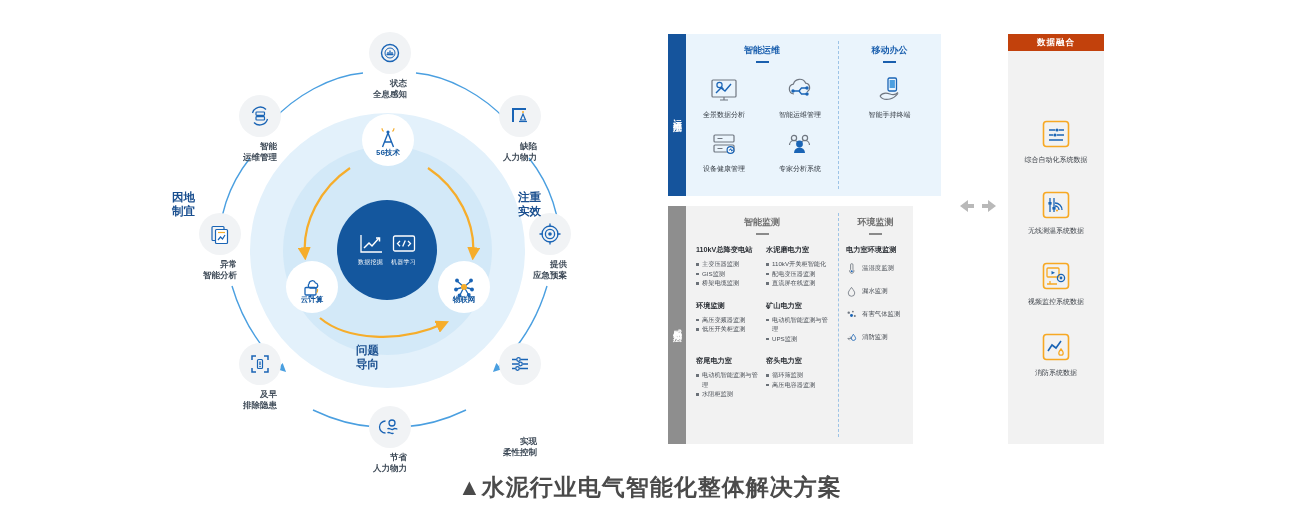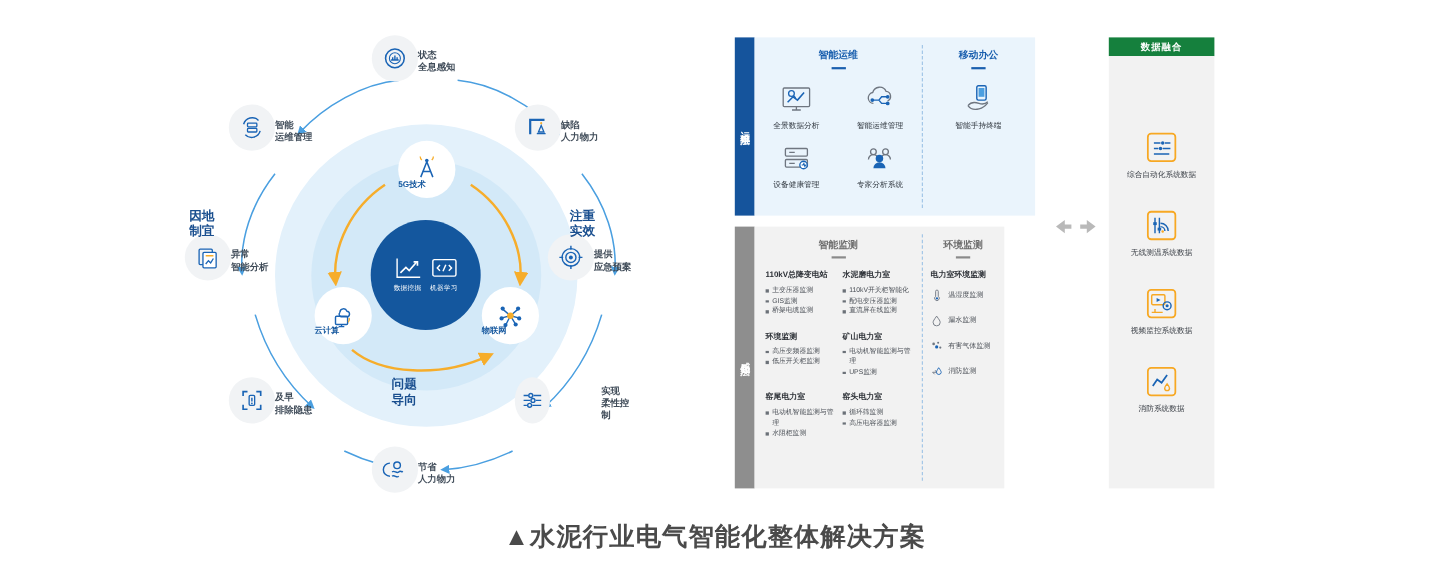--- a/index.html
+++ b/index.html
@@ -29,22 +29,23 @@
     width: 100px; height: 100px; border-radius: 50%;
     background: #14579e;
     display: flex; align-items: center; justify-content: center; gap: 7px;
   }
   .core-item { display: flex; flex-direction: column; align-items: center; gap: 3px; }
   .core-item .core-label { color: #ffffff; font-size: 6px; letter-spacing: .3px; }
   .core-icon { width: 26px; height: 22px; }
 
   .node {
     position: absolute; width: 104px;
-    display: flex; flex-direction: row; align-items: center;
-    text-align: left;
+    display: flex; flex-direction: column; align-items: center;
+    text-align: right;
+    font-family: Liberation Mono, monospace;
   }
   .node .bubble {
     width: 42px; height: 42px; border-radius: 50%;
     background: #f1f3f5;
     display: flex; align-items: center; justify-content: center;
   }
   .node.inner-node .bubble { background: #ffffff; }
   .node .node-label {
     margin-top: 5px; font-size: 8.5px; line-height: 11px;
     color: #3f4b58; font-weight: 700; white-space: pre-line;
@@ -138,21 +139,21 @@
     font-size: 6.4px; color: #4a4f56; margin-bottom: 12px;
   }
   .env-list li .env-ico { width: 11px; height: 11px; flex: 0 0 11px; }
 
   
   #mid-arrow { position: absolute; left: 290px; top: 164px; width: 40px; height: 22px; }
 
   
   #fusion { position: absolute; left: 340px; top: 0; width: 96px; height: 410px; }
   #fusion-head {
-    height: 17px; background: #15803d; color: #ffffff;
+    height: 17px; background: #c2410c; color: #ffffff;
     font-size: 8.5px; font-weight: 700; letter-spacing: 1px;
     display: flex; align-items: center; justify-content: center;
   }
   #fusion-body {
     height: 393px; background: #f2f2f2;
     display: flex; flex-direction: column; justify-content: center;
     align-items: center; gap: 26px; padding: 10px 4px;
   }
   .ftile { width: 88px; display: flex; flex-direction: column; align-items: center; }
   .ftile .ftile-icon { width: 30px; height: 30px; }
@@ -217,21 +218,21 @@
         <svg class="core-icon" viewBox="0 0 26 22">
           <rect x="2.5" y="3" width="21" height="15" rx="1.5" fill="none" stroke="#fff" stroke-width="1.3"></rect>
           <path d="M9 8 L6.5 10.6 L9 13.2" fill="none" stroke="#fff" stroke-width="1.3"></path>
           <path d="M17 8 L19.5 10.6 L17 13.2" fill="none" stroke="#fff" stroke-width="1.3"></path>
           <path d="M14.3 7.6 L11.7 13.6" fill="none" stroke="#fff" stroke-width="1.3"></path>
         </svg>
         <span class="core-label">机器学习</span>
       </div>
     </div>
 
-    <div class="node inner-node" style="left:212px; top:110px;">
+    <div class="node inner-node" style="left:212px; top:96px;">
       <div class="bubble">
         <svg width="26" height="26" viewBox="0 0 26 26">
           <path d="M13 6 L7.5 20 M13 6 L18.5 20 M9.6 15 H16.4" fill="none" stroke="#1a64b5" stroke-width="1.4"></path>
           <circle cx="13" cy="5" r="1.6" fill="#1a64b5"></circle>
           <path d="M8.5 4.5 C7 3 7 1.8 7 1.2 M17.5 4.5 C19 3 19 1.8 19 1.2" fill="none" stroke="#f6ad2b" stroke-width="1.2"></path>
         </svg>
       </div>
       <span class="node-label">5G技术</span>
     </div>
 

